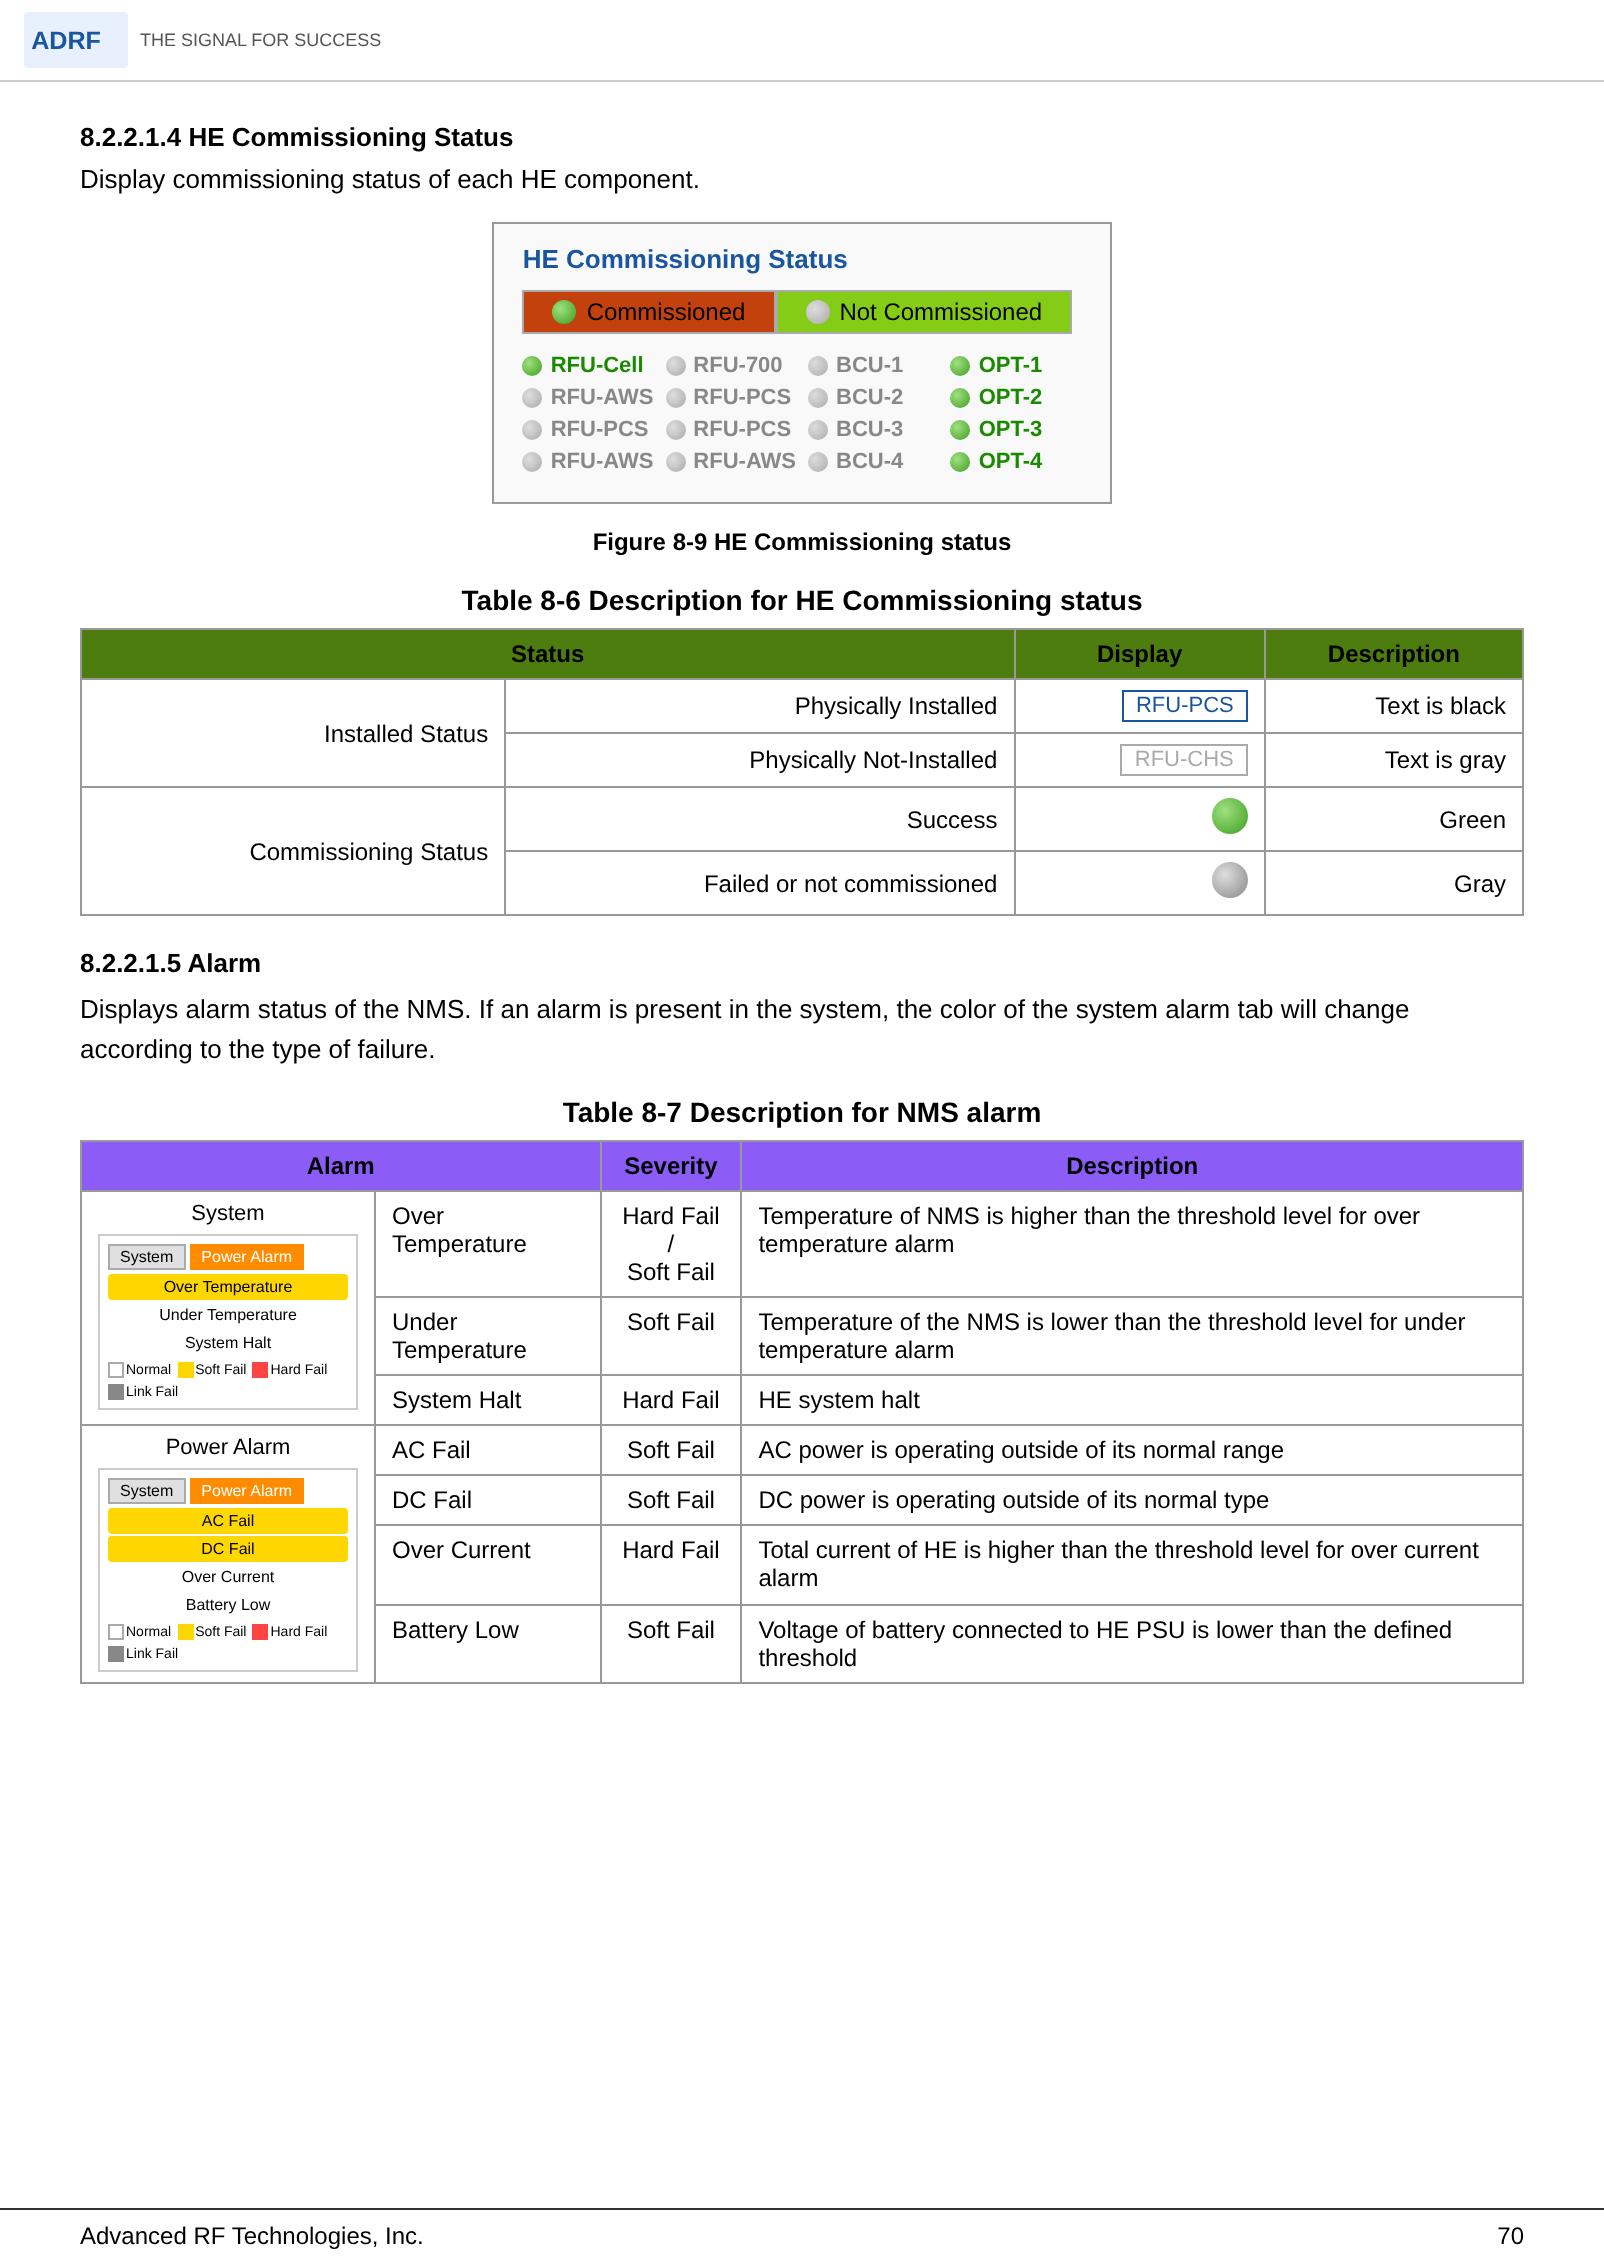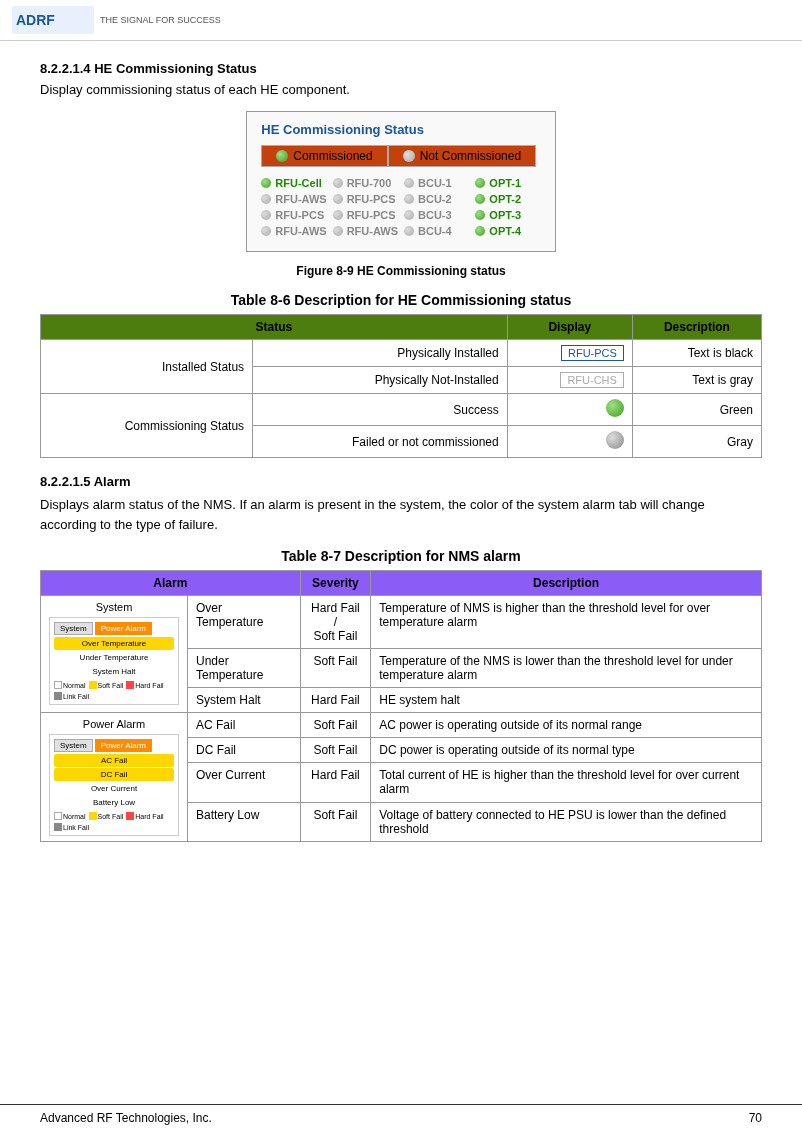--- a/index.html
+++ b/index.html
@@ -21,24 +21,25 @@
       border-bottom: 1px solid #ccc;
       background: #fff;
     }
     .logo-area {
       display: flex;
       align-items: center;
       gap: 6px;
     }
     .logo-box {
       background: #e8f0fe;
-      width: 82px;
+      width: 52px;
       height: 28px;
       display: flex;
       align-items: center;
+      justify-content: center;
       font-weight: bold;
       font-size: 16px;
       color: #1a56a0;
       border-radius: 2px;
     }
     .logo-tagline {
       font-size: 9px;
       color: #555;
       line-height: 1.2;
     }
@@ -78,21 +79,21 @@
       gap: 0;
       margin-bottom: 10px;
     }
     .legend-item {
       border: 1px solid #aaa;
       padding: 3px 14px;
       display: flex;
       align-items: center;
       gap: 5px;
       font-size: 12px;
-      background: #c2410c;
+      background: #84cc16;
     }
     .legend-item.commissioned {
       background: #c2410c;
     }
     .dot-green {
       width: 12px; height: 12px;
       background: radial-gradient(circle at 35% 35%, #a0e080, #3c9e20);
       border-radius: 50%;
       display: inline-block;
       flex-shrink: 0;

